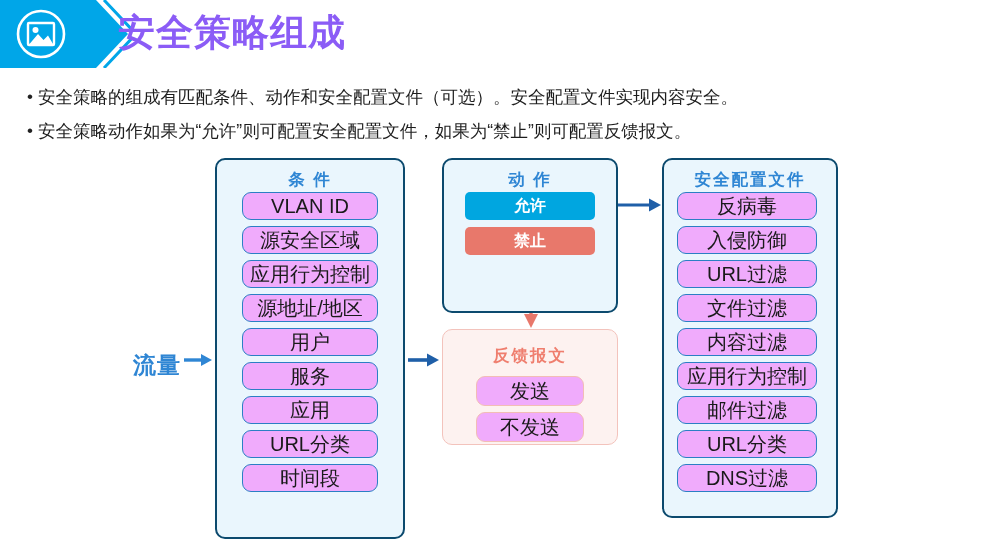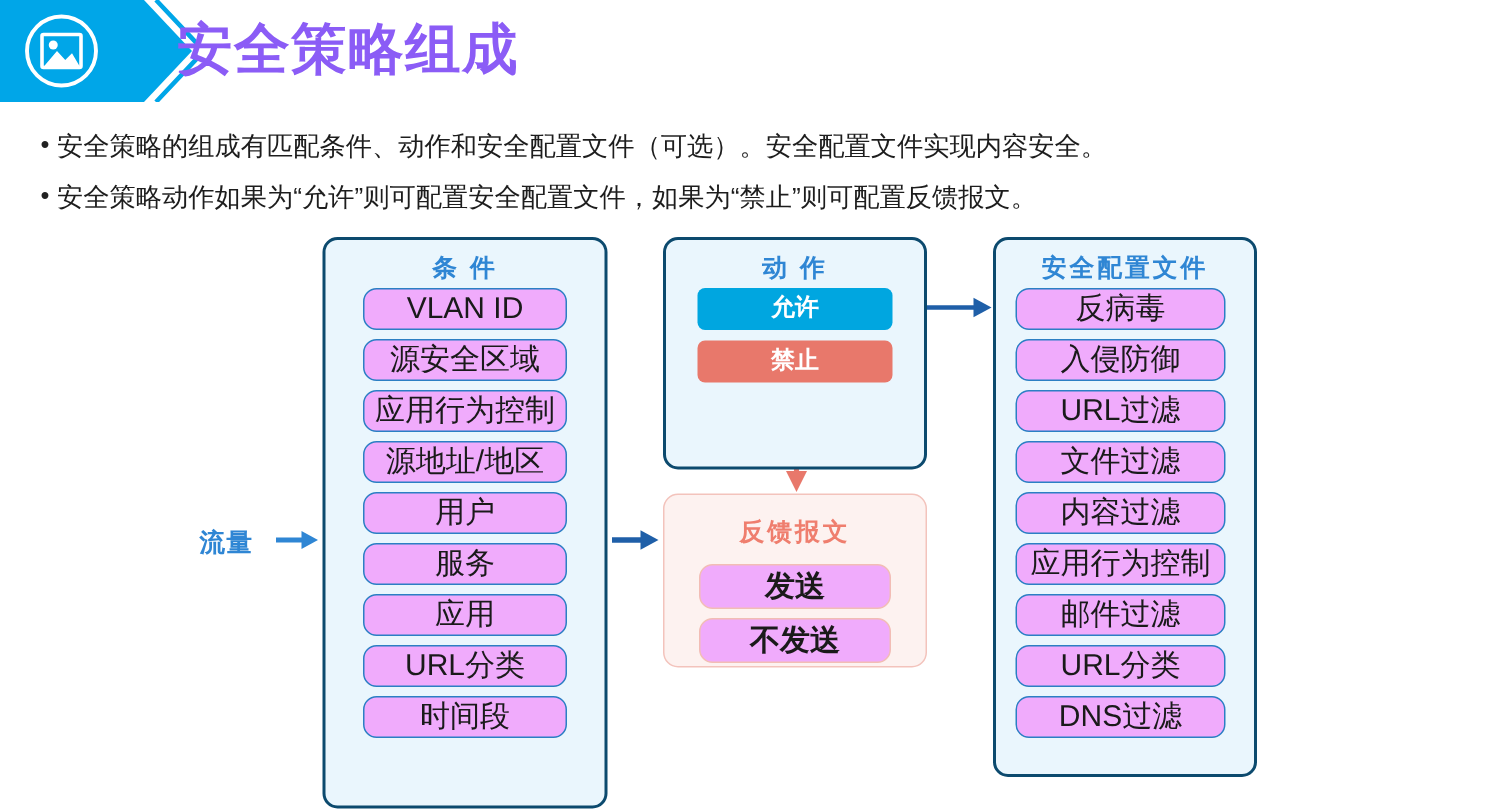--- a/index.html
+++ b/index.html
@@ -83,21 +83,21 @@
     top: 150px;
     width: 1004px;
     height: 389px;
   }
 
   
   .traffic-label {
     position: absolute;
     left: 133px;
     top: 200px;
-    font-size: 17px;
+    font-size: 23px;
     font-weight: bold;
     color: #2f86d4;
     letter-spacing: 1px;
   }
 
   
   .panel {
     position: absolute;
     border-radius: 10px;
     box-sizing: border-box;
@@ -131,24 +131,23 @@
     color: #1a1a1a;
     box-sizing: border-box;
   }
   .chip-blue {
     border: 1.6px solid #2b7fc4;
     width: 136px;
     height: 28px;
   }
   .chip-pink {
     border: 1.4px solid #f2bdb5;
-    width: 128px;
+    width: 108px;
     height: 30px;
     line-height: 28px;
-    font-weight: bold;
   }
   .chip-solid {
     width: 130px;
     height: 28px;
     border: none;
     border-radius: 5px;
     color: #ffffff;
     font-weight: bold;
     font-size: 16px;
     line-height: 28px;

